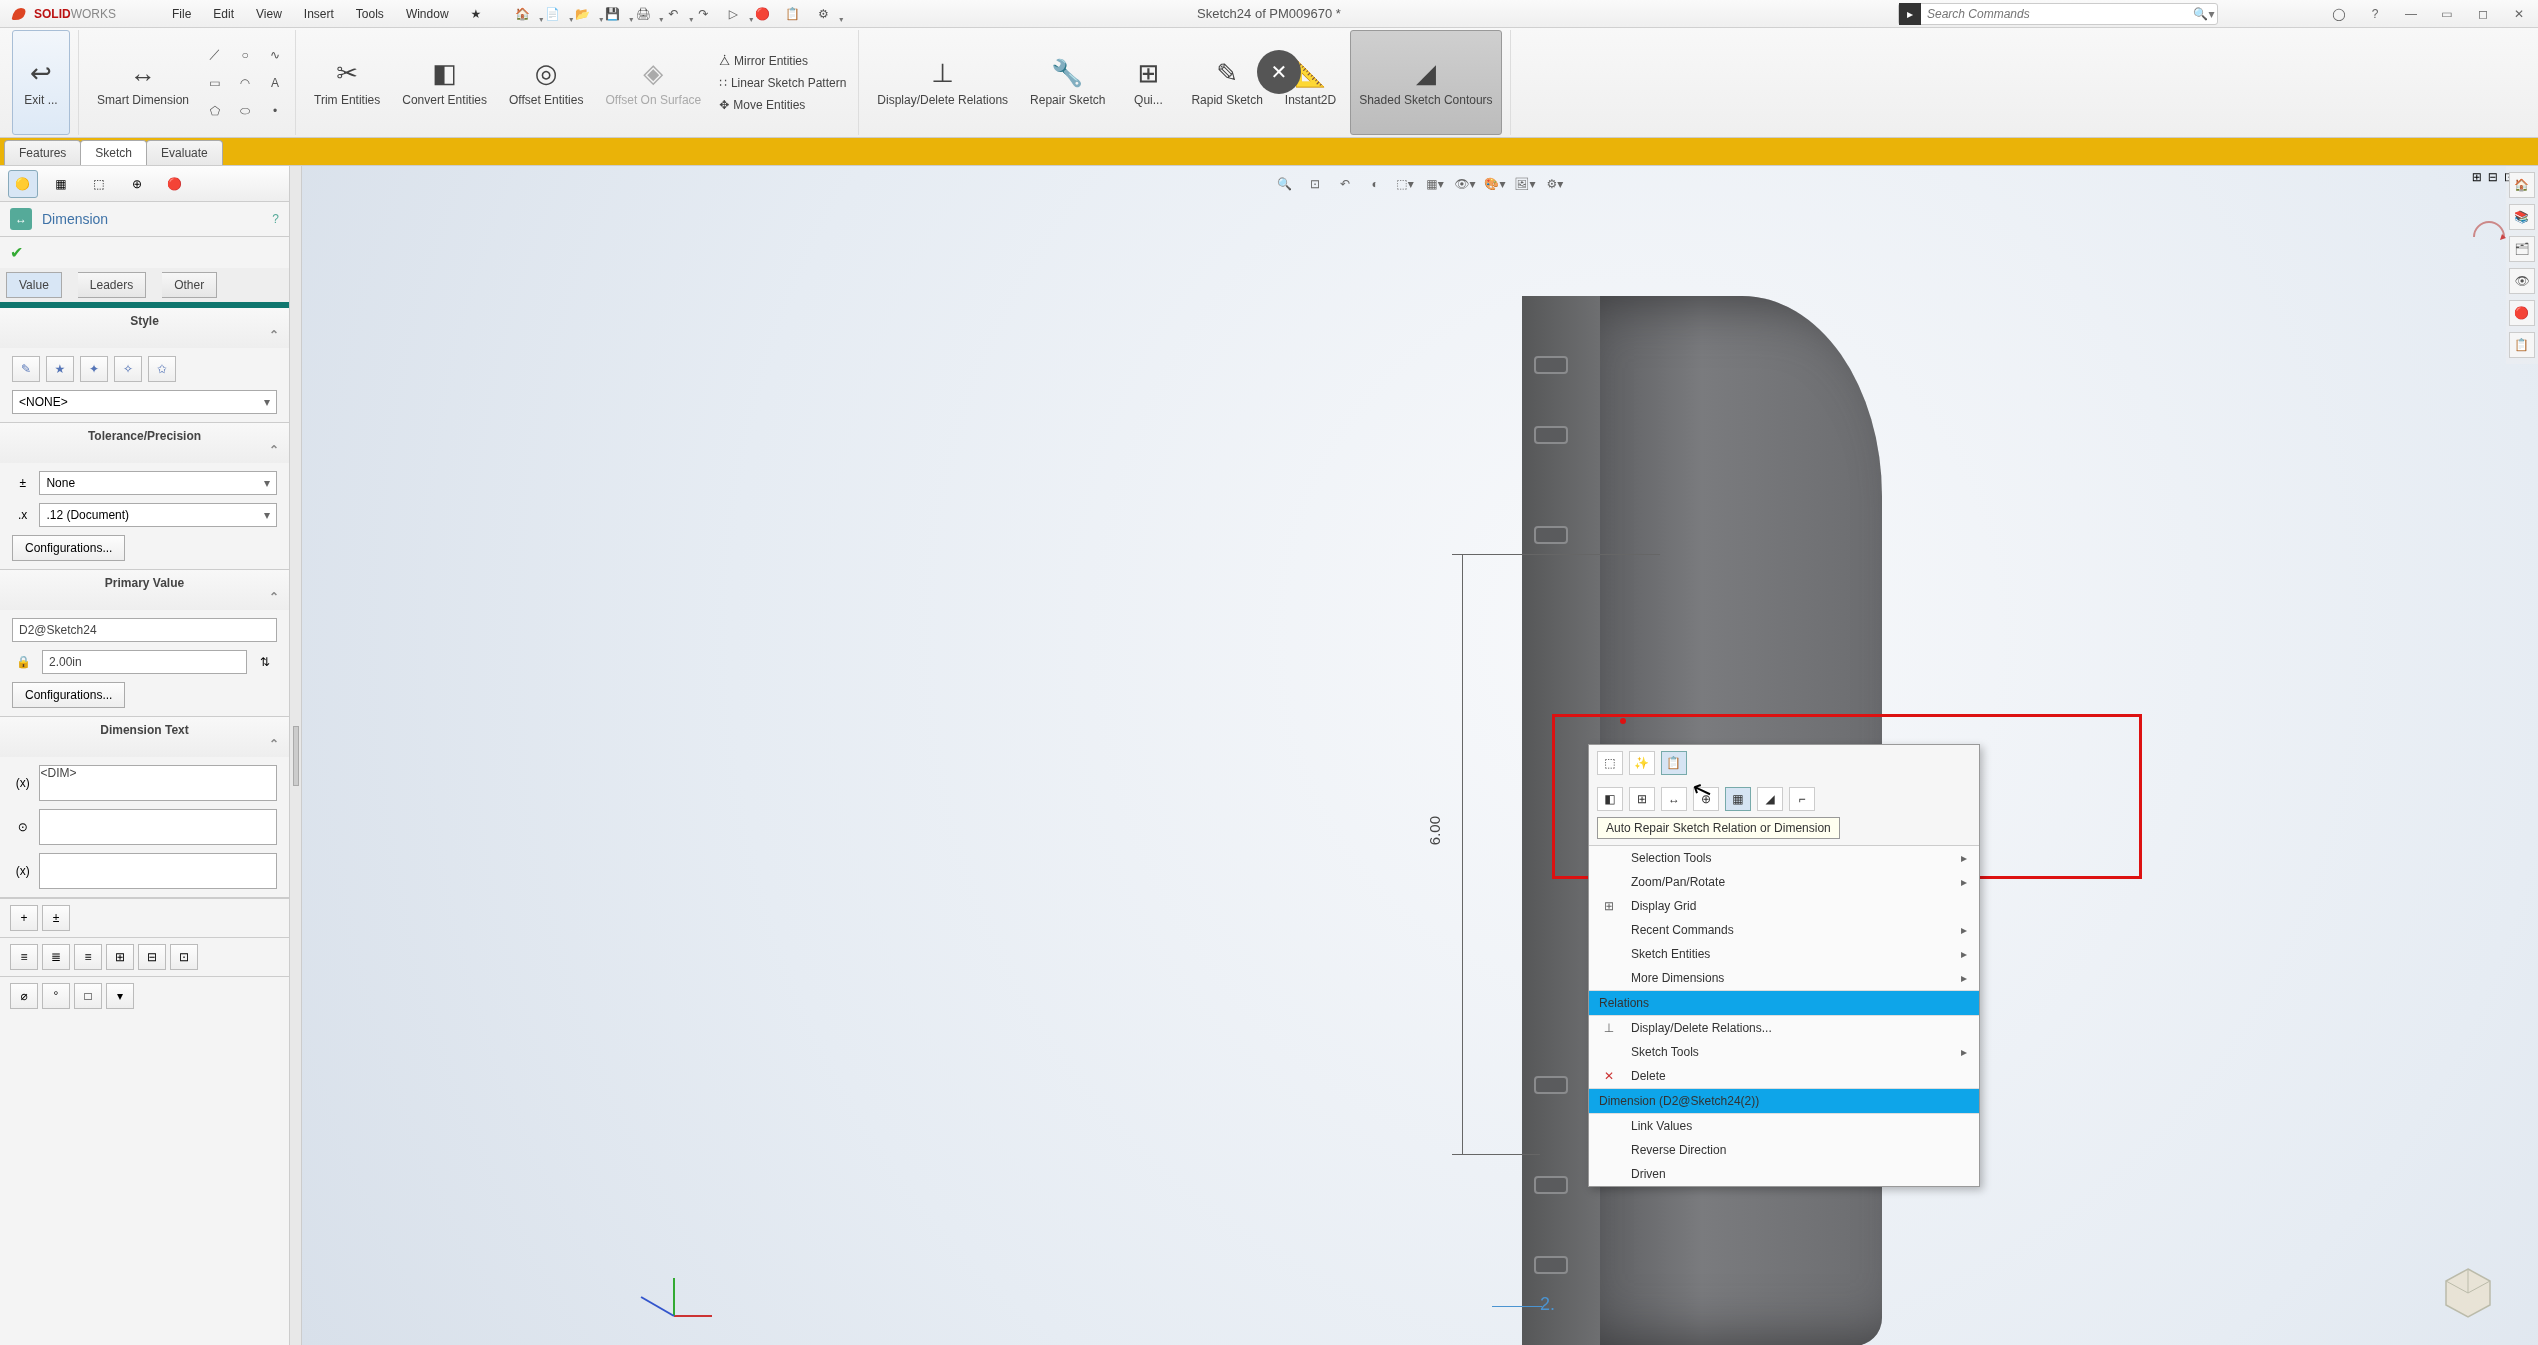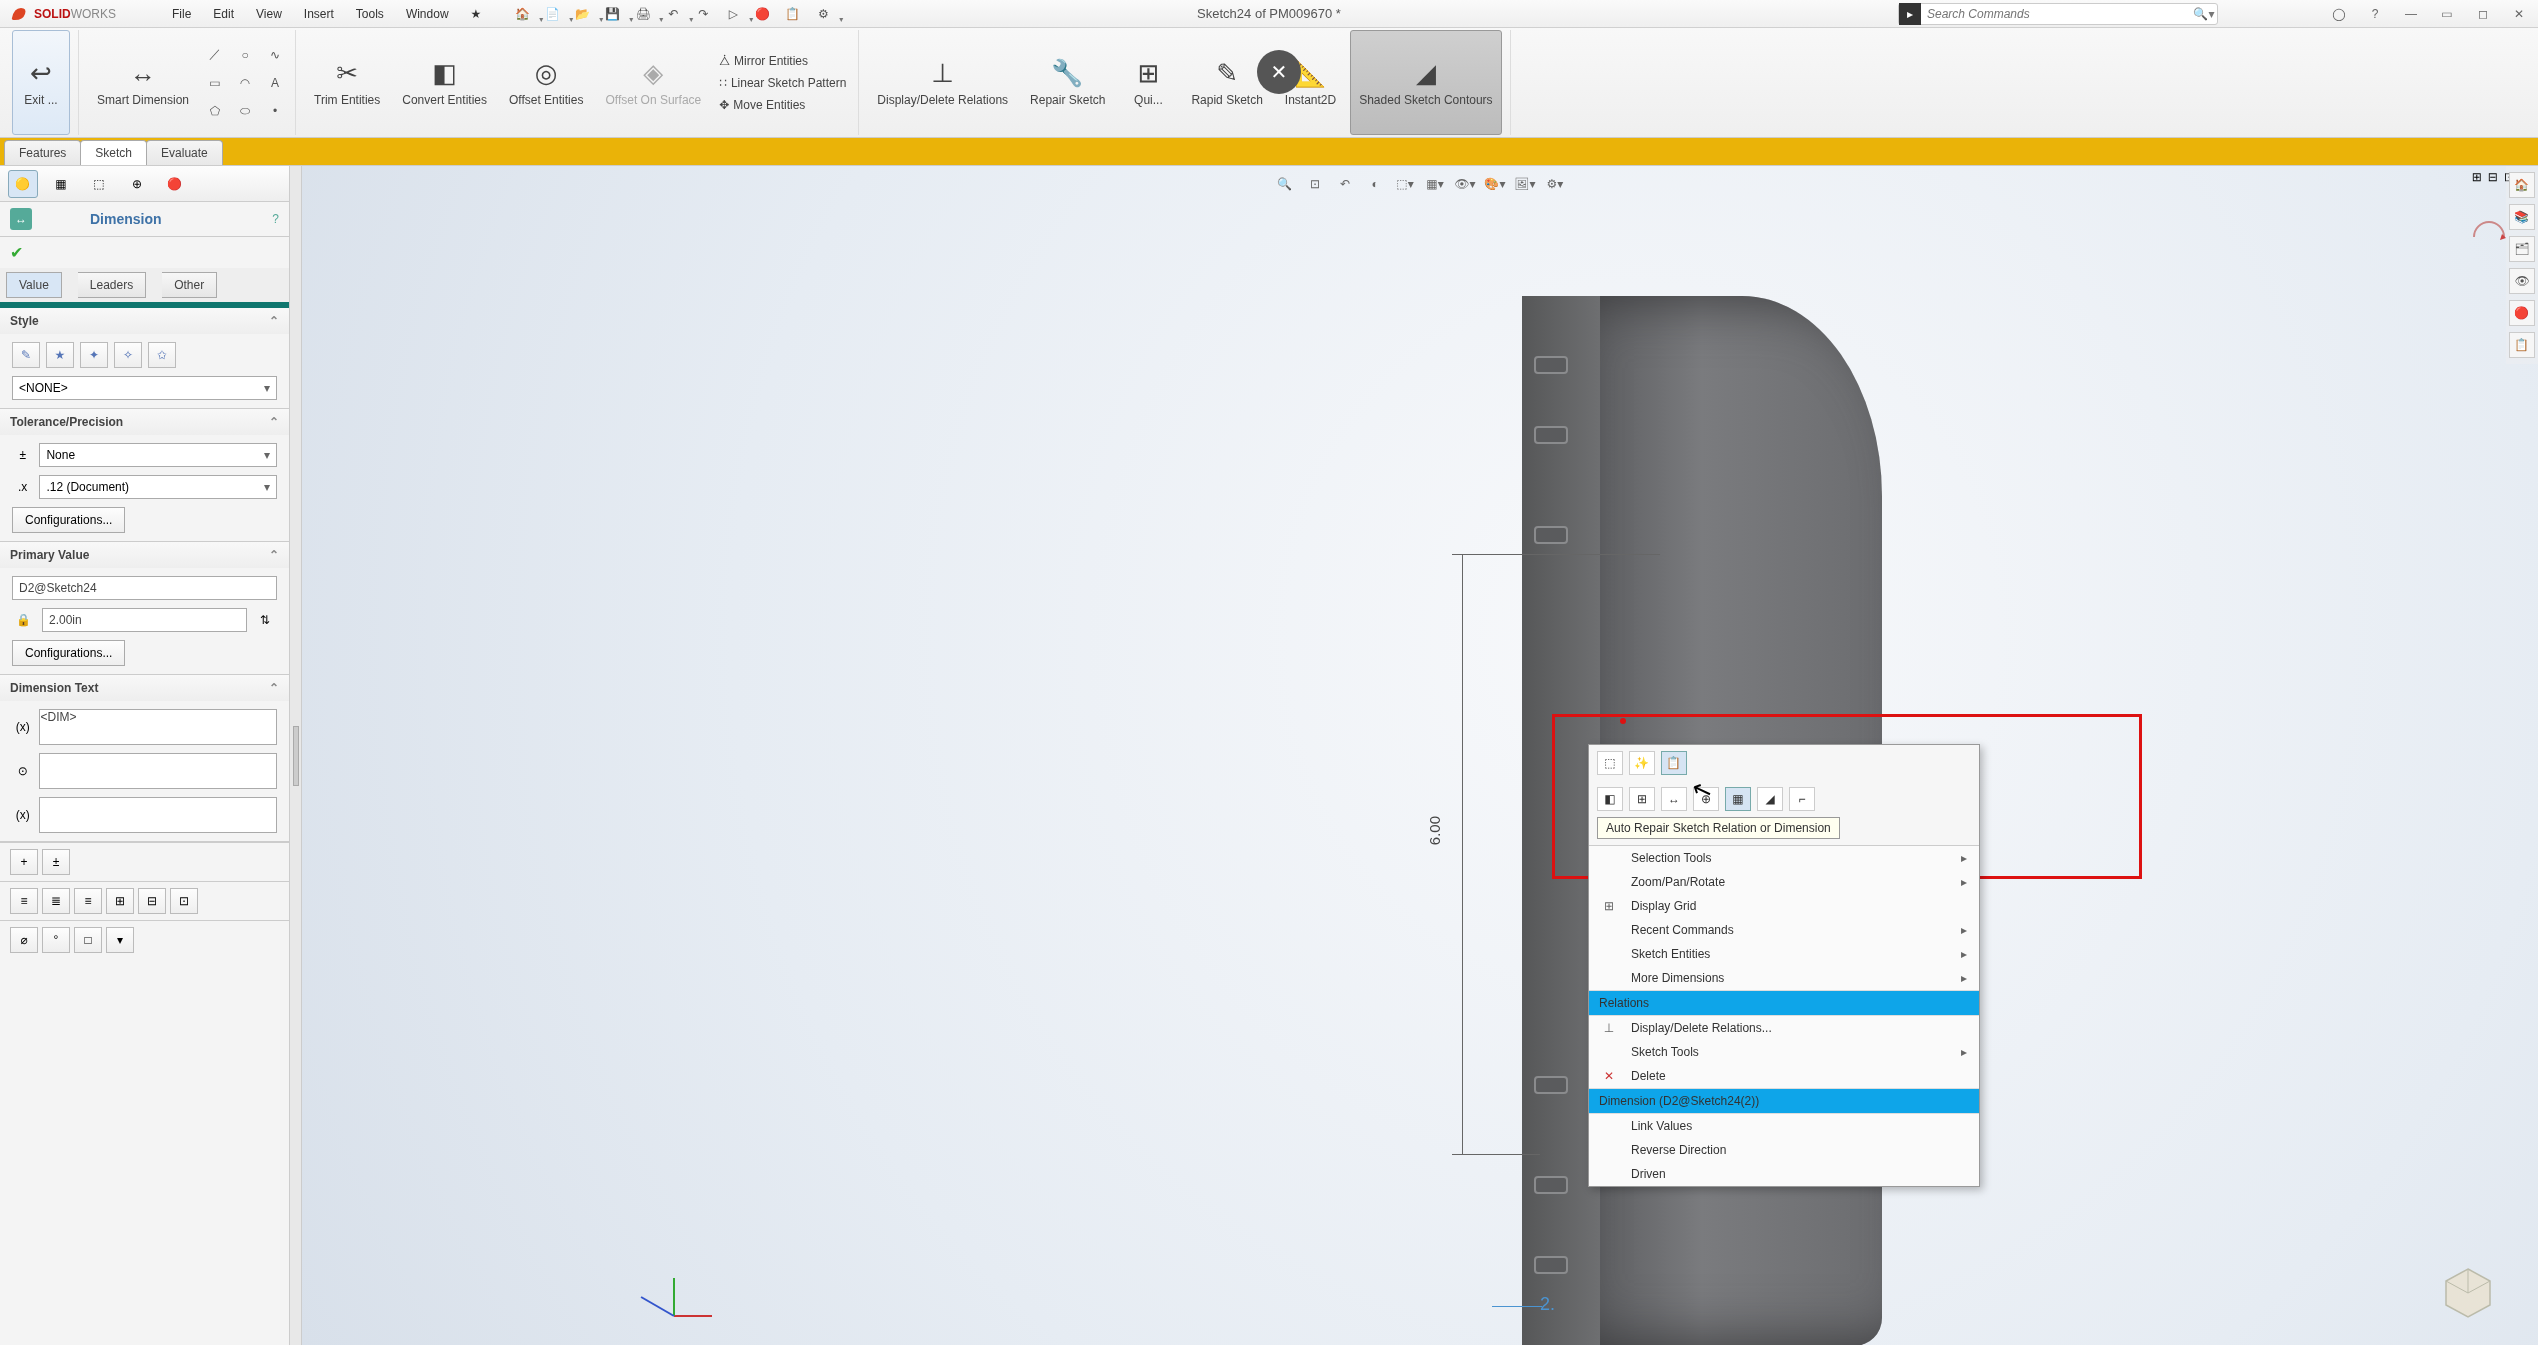--- a/index.html
+++ b/index.html
@@ -46,30 +46,30 @@
 .tab.active { background:#fff; font-weight:normal; z-index:2; position:relative;}
 
 
 .main { display:flex; height: calc(1345px - 28px - 110px - 28px);}
 .left-panel { width:290px; background:#f4f4f4; border-right:1px solid #ccc; display:flex; flex-direction:column; position:relative;}
 .panel-icons { height:36px; display:flex; align-items:center; gap:8px; padding:0 8px; border-bottom:1px solid #ccc; background:linear-gradient(#fdfdfd,#eee);}
 .pi-btn { width:30px; height:28px; display:flex; align-items:center; justify-content:center; cursor:pointer; border-radius:3px;}
 .pi-btn.active { background:#d8e6f5; border:1px solid #8ab;}
 .prop-header { display:flex; align-items:center; gap:10px; padding:6px 10px; border-bottom:1px solid #ccc;}
 .prop-header .pico { width:22px; height:22px; background:#5a9; border-radius:3px; display:flex; align-items:center; justify-content:center; color:#fff;}
-.prop-header .ptitle { font-weight:bold; color:#3e72a7; font-size:14px;margin-left:48px;}
+.prop-header .ptitle { font-weight:normal; color:#3e72a7; font-size:14px;}
 .prop-header .phelp { margin-left:auto; color:#5a9; cursor:pointer;}
 .check-row { padding:6px 10px;}
 .check-row .chk { color:#3a3; font-size:16px;}
 .sub-tabs { display:flex; padding:4px 6px; gap:16px; border-bottom:6px solid #0f766e; background:#eee;}
 .sub-tab { padding:5px 12px; border:1px solid #aaa; background:linear-gradient(#f7f7f7,#e6e6e6); cursor:pointer; color:#444;}
 .sub-tab.active { background:#d8e6f5;}
 .sub-tab:not(:first-child){ border-left:none;}
 .section { border-bottom:1px solid #ccc; }
-.section-header { padding:6px 10px; background:linear-gradient(#f8f8f8,#eee); font-weight:bold; color:#444; display:flex; align-items:center; cursor:pointer;}
+.section-header { padding:6px 10px; background:linear-gradient(#f8f8f8,#eee); font-weight:bold; color:#444; display:flex; align-items:center; cursor:pointer;flex-direction:column;}
 .section-header .collapse { margin-left:auto; color:#888;}
 .section-body { padding:8px 12px; display:flex; flex-direction:column; gap:8px;}
 .icon-row { display:flex; gap:6px;}
 .icon-row .ir-btn { width:28px; height:26px; border:1px solid #bbb; background:linear-gradient(#fdfdfd,#eee); display:flex; align-items:center; justify-content:center; cursor:pointer; color:#5575b7;}
 .dropdown { width:100%; border:1px solid #aaa; background:#fff; padding:4px 6px; display:flex; align-items:center; cursor:pointer;}
 .dropdown .dd-arr { margin-left:auto; color:#666;}
 .input-row { display:flex; align-items:center; gap:6px;}
 .input-row .lbl-icon { width:24px; height:24px; display:flex; align-items:center; justify-content:center;}
 .txt-input { flex:1; border:1px solid #aaa; background:#fff; padding:4px 6px; color:#444;}
 .btn-config { border:1px solid #aaa; background:linear-gradient(#fdfdfd,#eee); padding:5px 12px; cursor:pointer; align-self:flex-start;}

